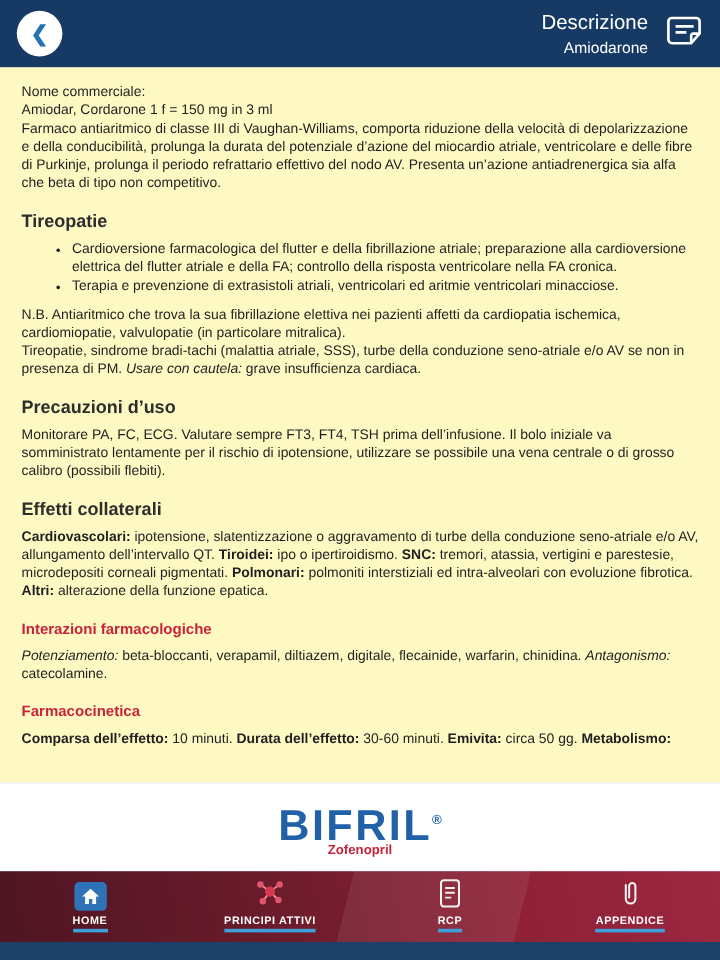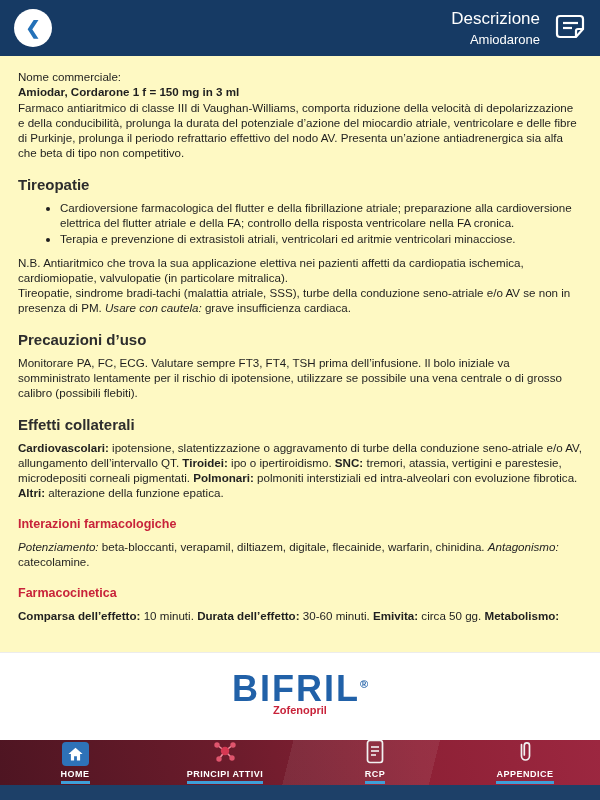--- a/index.html
+++ b/index.html
@@ -31,21 +31,21 @@
   .header-title { font-size: 17px; font-weight: 400; }
   .header-subtitle { font-size: 13px; margin-top: 3px; font-weight: 400; }
   .notes-btn { cursor: pointer; z-index: 2; display: flex; align-items: center; }
 
   
   .content {
     position: absolute; top: 56px; left: 0; right: 0; bottom: 138px;
     overflow: hidden; padding: 13px 18px 0 18px; background: #fef9c3;
   }
   .content p, .content li { font-size: 11.6px; line-height: 15px; color: #1f1f1f; }
-  .red-bold { color: #c8233a; font-weight: bold; }
+  .red-bold { color: #c8233a; font-weight: normal; }
   .content h2 { font-size: 15px; color: #2d2d2d; margin: 16px 0 7px; font-weight: bold; }
   .content h3 { font-size: 12.5px; color: #c8233a; margin: 17px 0 8px; font-weight: bold; }
   .content ul { margin: 5px 0 5px 0; padding-left: 42px; }
   .content li { margin: 1px 0; }
   .para { margin: 0; }
   .nb { margin-top: 9px; }
   em { font-style: italic; }
   strong { font-weight: bold; }
 
   
@@ -55,21 +55,21 @@
     display: flex; flex-direction: column; align-items: center; justify-content: center;
   }
   .logo-text {
     font-size: 36px; font-weight: bold; color: #2161a8; letter-spacing: 2px;
     line-height: 36px;
   }
   .logo-reg { font-size: 11px; vertical-align: super; letter-spacing: 0; }
   .logo-sub { font-size: 11px; color: #c8233a; margin-top: -3px; font-weight: bold; }
 
   .nav {
-    position: absolute; left: 0; right: 0; bottom: 15px; height: 45px;
+    position: absolute; left: 0; right: 0; bottom: 15px; height: 59px;
     background: linear-gradient(78deg, #4e1522 0%, #6d1c2c 40%, #8e2136 70%, #9c2740 100%);
     display: flex; overflow: hidden;
   }
   .nav::after {
     content: ""; position: absolute; inset: 0;
     background: linear-gradient(104deg, transparent 48%, rgba(255,255,255,0.07) 48%, rgba(255,255,255,0.07) 72%, transparent 72%);
     pointer-events: none;
   }
   .nav-item {
     flex: 1; display: flex; flex-direction: column; align-items: center;
@@ -118,21 +118,21 @@
   <p class="para">Nome commerciale:</p>
   <p class="para red-bold">Amiodar, Cordarone 1 f = 150 mg in 3 ml</p>
 
   <p class="para" style="margin-top:1px">Farmaco antiaritmico di classe III di Vaughan-Williams, comporta riduzione della velocità di depolarizzazione e della conducibilità, prolunga la durata del potenziale d’azione del miocardio atriale, ventricolare e delle fibre di Purkinje, prolunga il periodo refrattario effettivo del nodo AV. Presenta un’azione antiadrenergica sia alfa che beta di tipo non competitivo.</p>
 
   <h2>Tireopatie</h2>
   <ul>
     <li>Cardioversione farmacologica del flutter e della fibrillazione atriale; preparazione alla cardioversione elettrica del flutter atriale e della FA; controllo della risposta ventricolare nella FA cronica.</li>
     <li>Terapia e prevenzione di extrasistoli atriali, ventricolari ed aritmie ventricolari minacciose.</li>
   </ul>
-  <p class="para nb">N.B. Antiaritmico che trova la sua applicazione elettiva nei pazienti affetti da cardiopatia ischemica, cardiomiopatie, valvulopatie (in particolare mitralica).</p>
+  <p class="para nb">N.B. Antiaritmico che trova la sua fibrillazione elettiva nei pazienti affetti da cardiopatia ischemica, cardiomiopatie, valvulopatie (in particolare mitralica).</p>
 
   <p class="para"><span>Tireopatie, sindrome bradi-tachi (malattia atriale, SSS), turbe della conduzione seno-atriale e/o AV se non in presenza di PM. </span><em>Usare con cautela:</em><span> grave insufficienza cardiaca.</span></p>
 
   <h2>Precauzioni d’uso</h2>
   <p class="para">Monitorare PA, FC, ECG. Valutare sempre FT3, FT4, TSH prima dell’infusione. Il bolo iniziale va somministrato lentamente per il rischio di ipotensione, utilizzare se possibile una vena centrale o di grosso calibro (possibili flebiti).</p>
 
   <h2>Effetti collaterali</h2>
   <p class="para"><strong>Cardiovascolari:</strong><span> ipotensione, slatentizzazione o aggravamento di turbe della conduzione seno-atriale e/o AV, allungamento dell’intervallo QT. </span><strong>Tiroidei:</strong><span> ipo o ipertiroidismo. </span><strong>SNC:</strong><span> tremori, atassia, vertigini e parestesie, microdepositi corneali pigmentati. </span><strong>Polmonari:</strong><span> polmoniti interstiziali ed intra-alveolari con evoluzione fibrotica. </span><strong>Altri:</strong><span> alterazione della funzione epatica.</span></p>
 
   <h3>Interazioni farmacologiche</h3>

